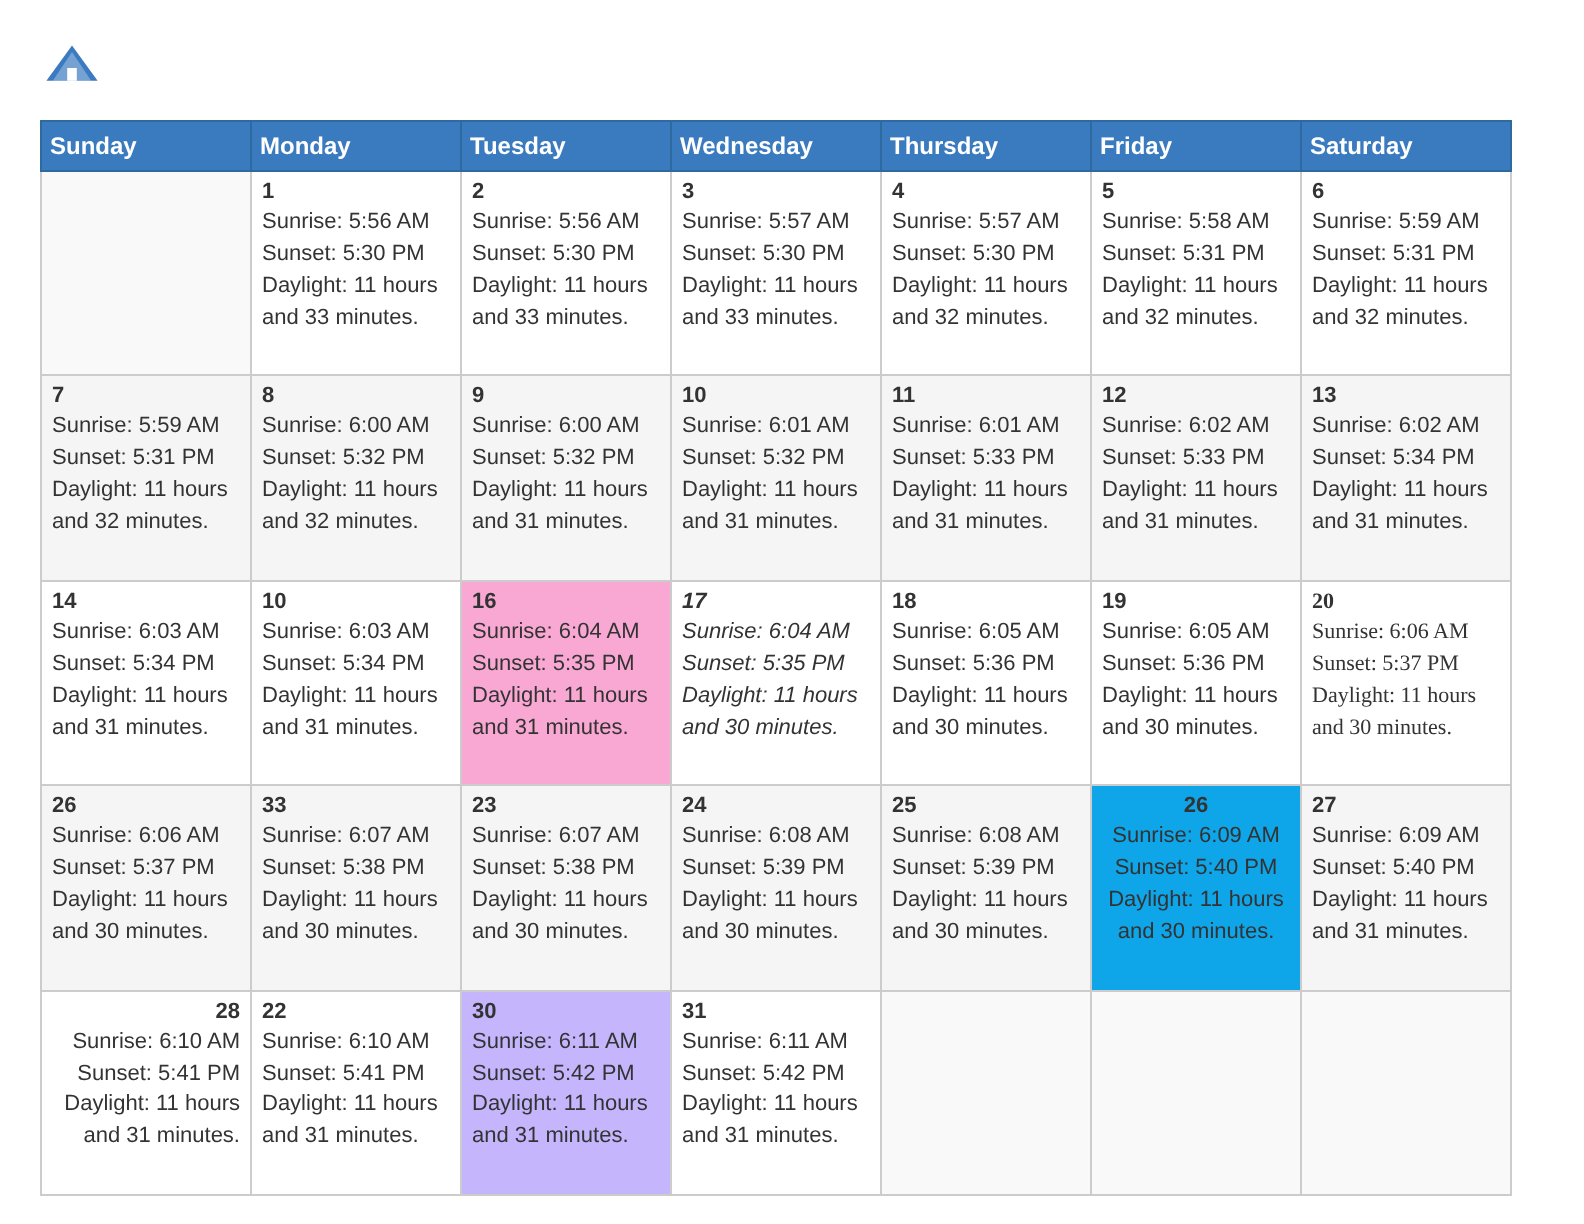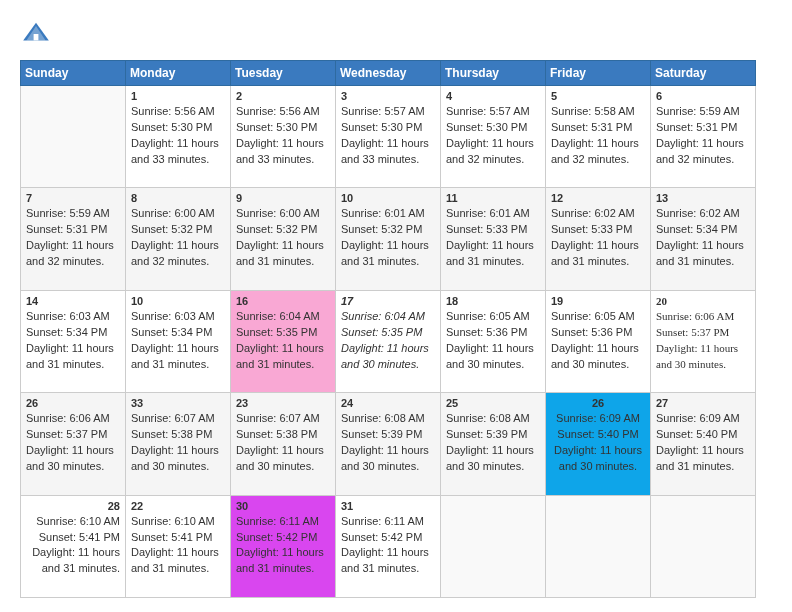--- a/index.html
+++ b/index.html
@@ -263,21 +263,21 @@
         </tr>
         <tr>
           <td style="background-color: rgb(255, 255, 255); text-align: right;">
             <span class="day-num">28</span>
             <div class="day-info">Sunrise: 6:10 AM<br>Sunset: 5:41 PM<br>Daylight: 11 hours and 31 minutes.</div>
           </td>
           <td style="background-color: rgb(255, 255, 255);">
             <span class="day-num">22</span>
             <div class="day-info">Sunrise: 6:10 AM<br>Sunset: 5:41 PM<br>Daylight: 11 hours and 31 minutes.</div>
           </td>
-          <td style="background-color: #d946ef; margin-top: 11px;">
+          <td style="background-color: #c4b5fd; margin-top: 11px;">
             <span class="day-num">30</span>
             <div class="day-info">Sunrise: 6:11 AM<br>Sunset: 5:42 PM<br>Daylight: 11 hours and 31 minutes.</div>
           </td>
           <td style="background-color: rgb(255, 255, 255);">
             <span class="day-num">31</span>
             <div class="day-info">Sunrise: 6:11 AM<br>Sunset: 5:42 PM<br>Daylight: 11 hours and 31 minutes.</div>
           </td>
           <td class="empty"></td>
           <td class="empty"></td>
           <td class="empty"></td>

